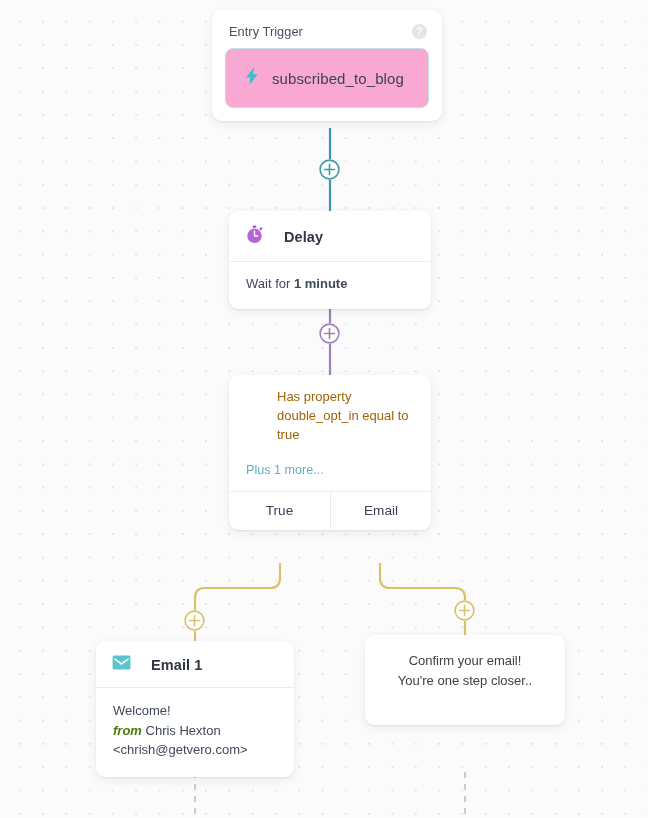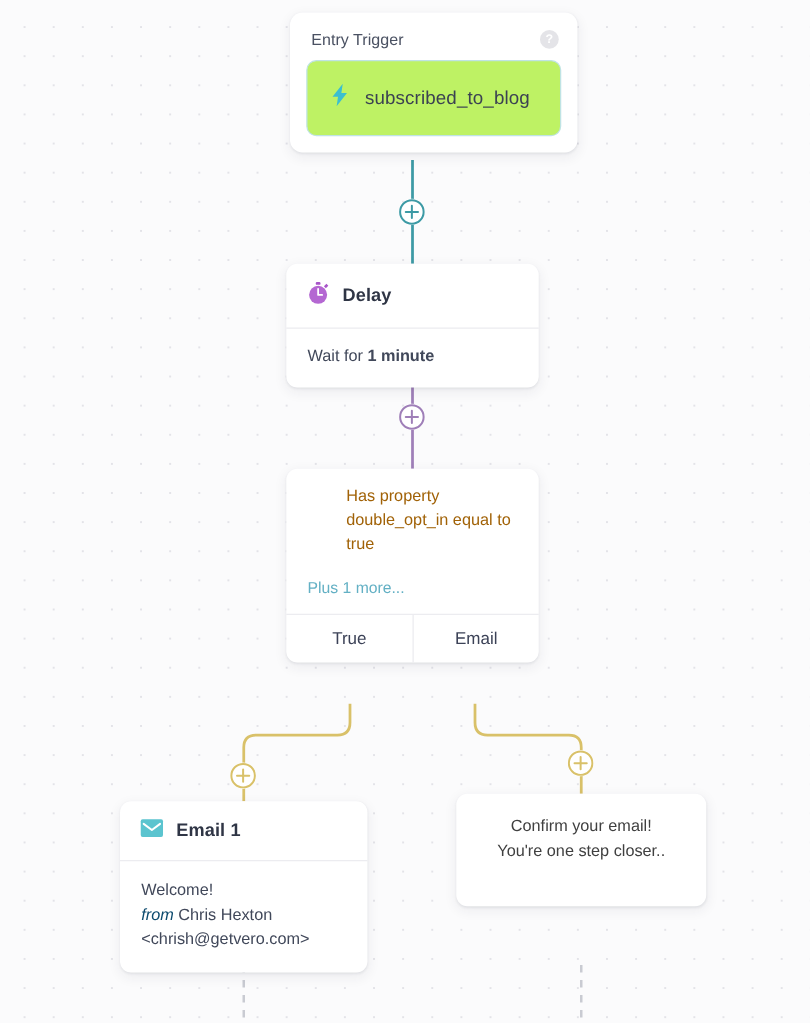--- a/index.html
+++ b/index.html
@@ -45,21 +45,21 @@
     z-index: 2;
     background: #ffffff;
     border-radius: 9px;
     box-shadow: 0 1px 2px rgba(34,40,62,.07),
                 0 3px 10px rgba(34,40,62,.075);
   }
 
   .node-header {
     display: flex;
     align-items: center;
-    gap: 10px;
+    gap: 20px;
     padding: 14px 16px 13px 16px;
   }
   .node-header.with-divider { border-bottom: 1px solid #ececf0; }
 
   .node-title {
     font-size: 14.5px;
     font-weight: bold;
     color: #2f3545;
     letter-spacing: .1px;
   }
@@ -68,21 +68,21 @@
     padding: 14px 17px 16px 17px;
     font-size: 13px;
     line-height: 1.45;
     color: #41485a;
   }
 
   .icon { flex: 0 0 auto; display: block; }
 
   
   #entry-trigger {
-    left: 232px;
+    left: 212px;
     top: 10px;
     width: 230px;
     border-radius: 10px;
     padding: 0;
   }
   .entry-head {
     display: flex;
     align-items: center;
     justify-content: space-between;
     padding: 14px 15px 9px 17px;
@@ -100,21 +100,21 @@
     font-size: 10px;
     font-weight: bold;
     line-height: 15px;
     text-align: center;
     cursor: pointer;
   }
   .trigger-chip {
     margin: 0 13px 13px 13px;
     border: 1px solid #bfe3e4;
     border-radius: 8px;
-    background: #bef264;
+    background: #f9a8d4;
     display: flex;
     align-items: center;
     gap: 11px;
     padding: 17px 16px 17px 17px;
   }
   .trigger-name {
     font-size: 15px;
     color: #3b4252;
     letter-spacing: .1px;
   }
@@ -150,21 +150,21 @@
     font-size: 13.6px;
     color: #3c4257;
     cursor: pointer;
   }
   .branch-out + .branch-out { border-left: 1px solid #ececf0; }
 
   
   #email-node { left: 96px; top: 641px; width: 198px; }
   #email-node .node-body { padding: 13px 17px 17px 17px; }
   .email-line { font-size: 13px; line-height: 1.5; color: #41485a; }
-  .email-from-word { font-style: italic; color: #0c4a6e; }
+  .email-from-word { font-style: italic; color: #4d7c0f; font-weight: bold; }
 
   
   #push-node { left: 365px; top: 635px; width: 200px; }
   #push-node .node-body {
     padding: 16px 17px 34px 17px;
     text-align: center;
   }
   .push-line { font-size: 13px; line-height: 1.52; color: #404040; }
 
   

